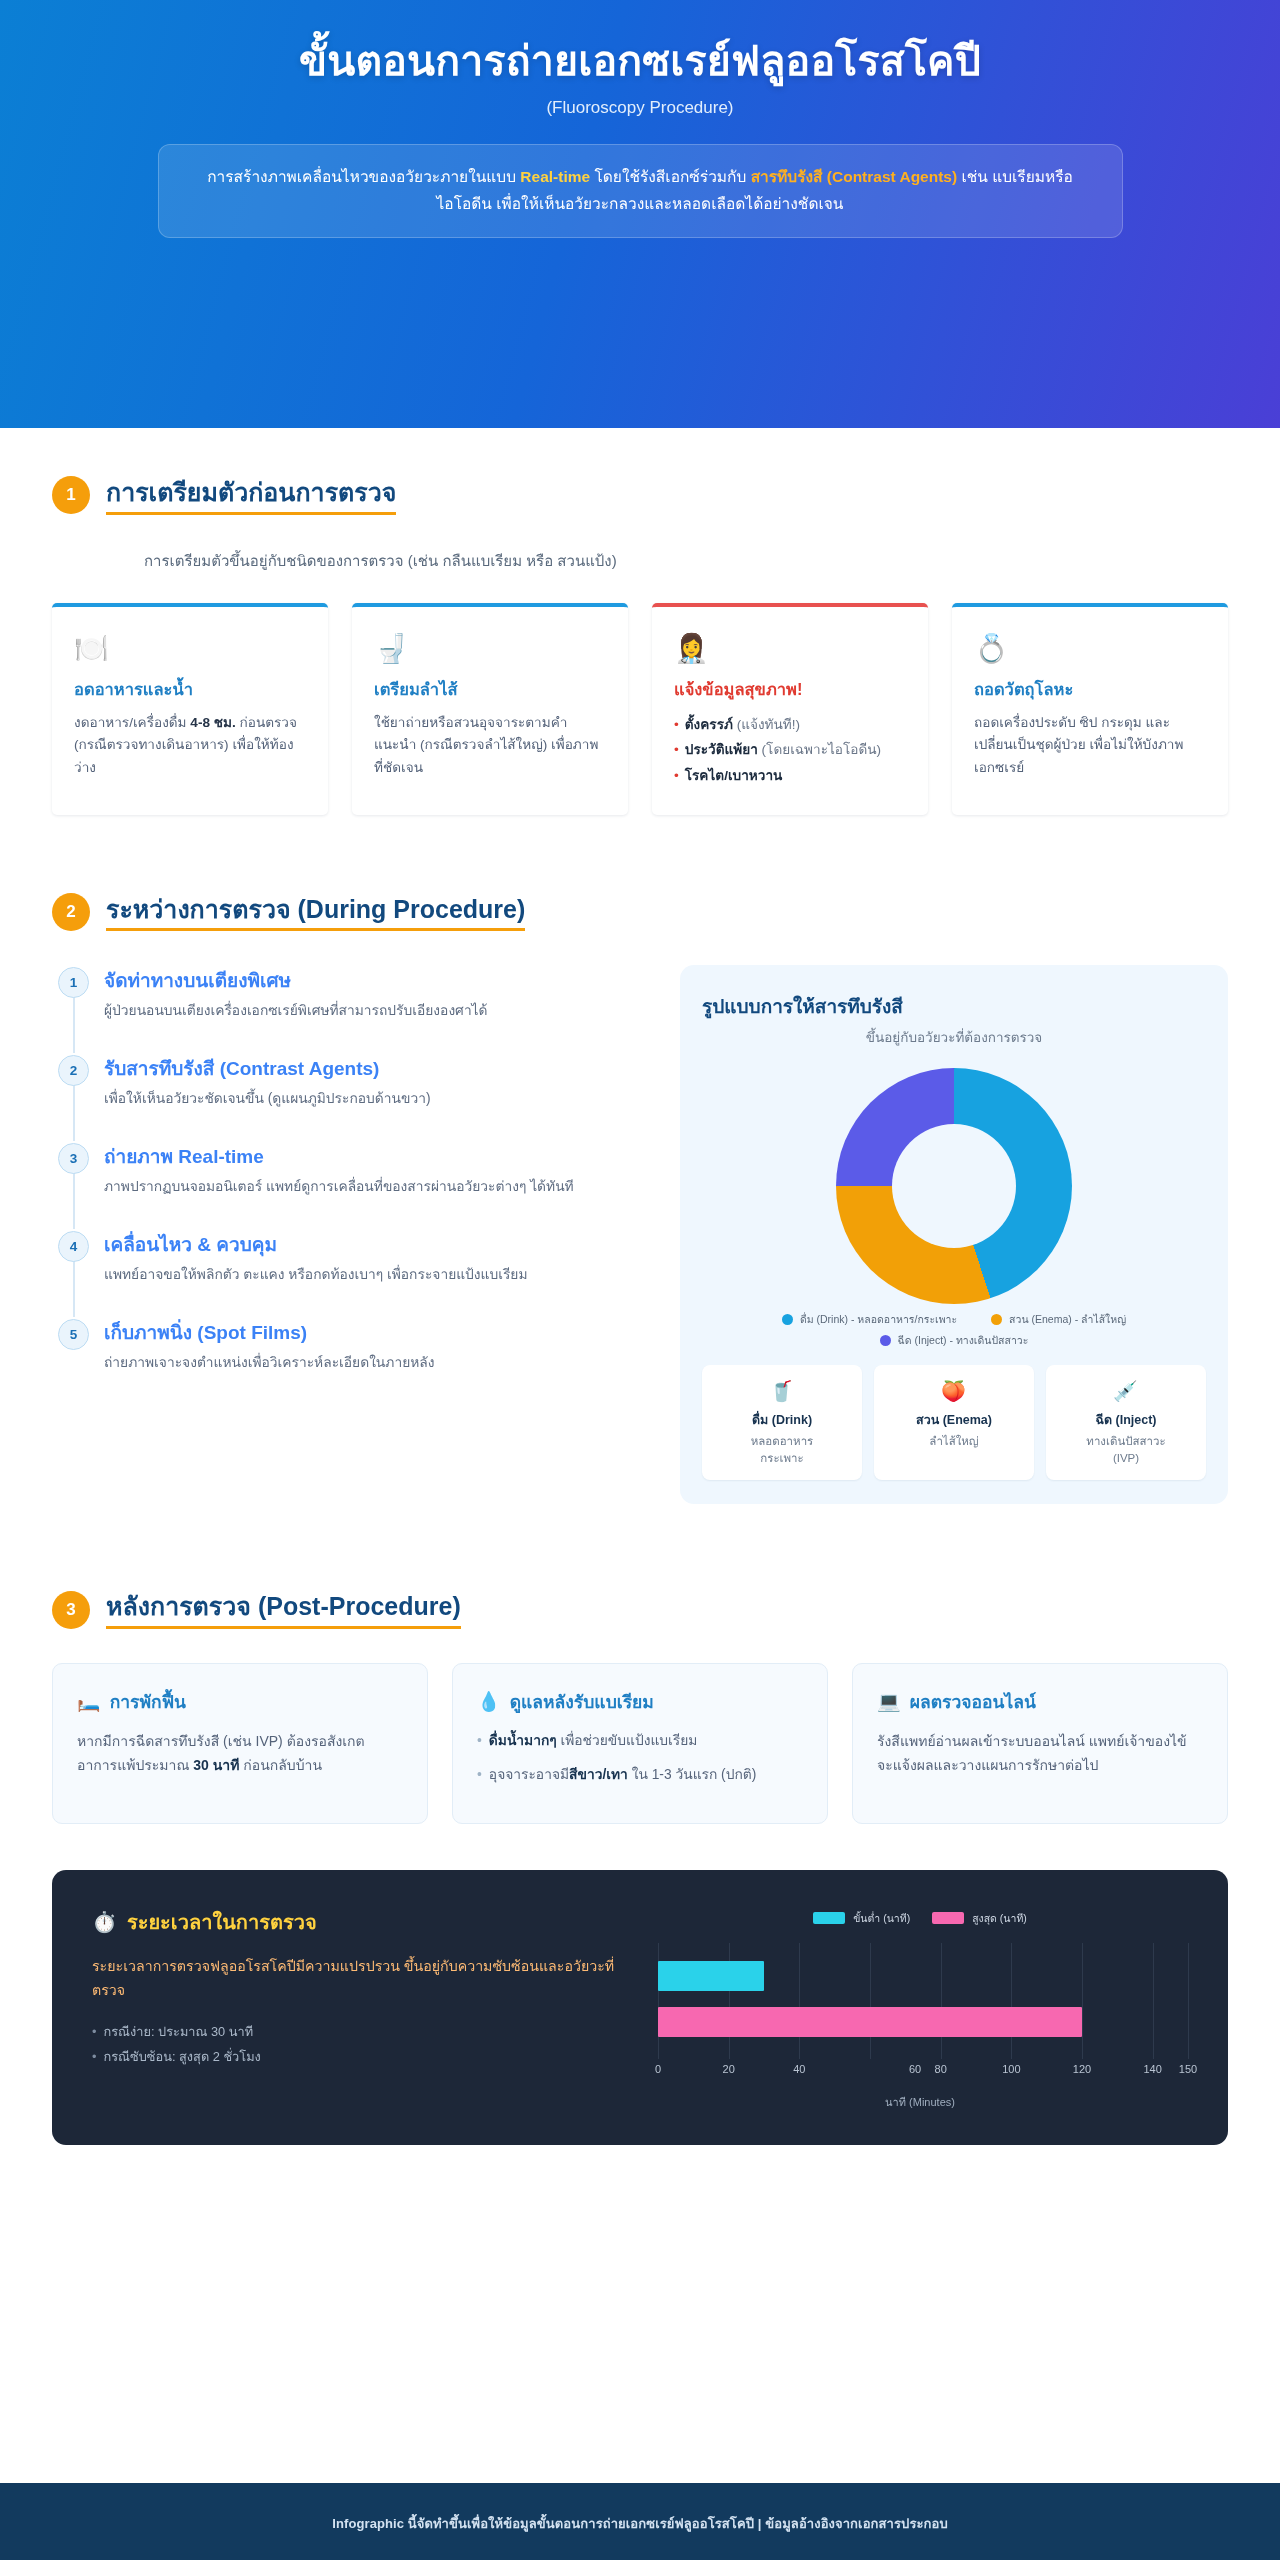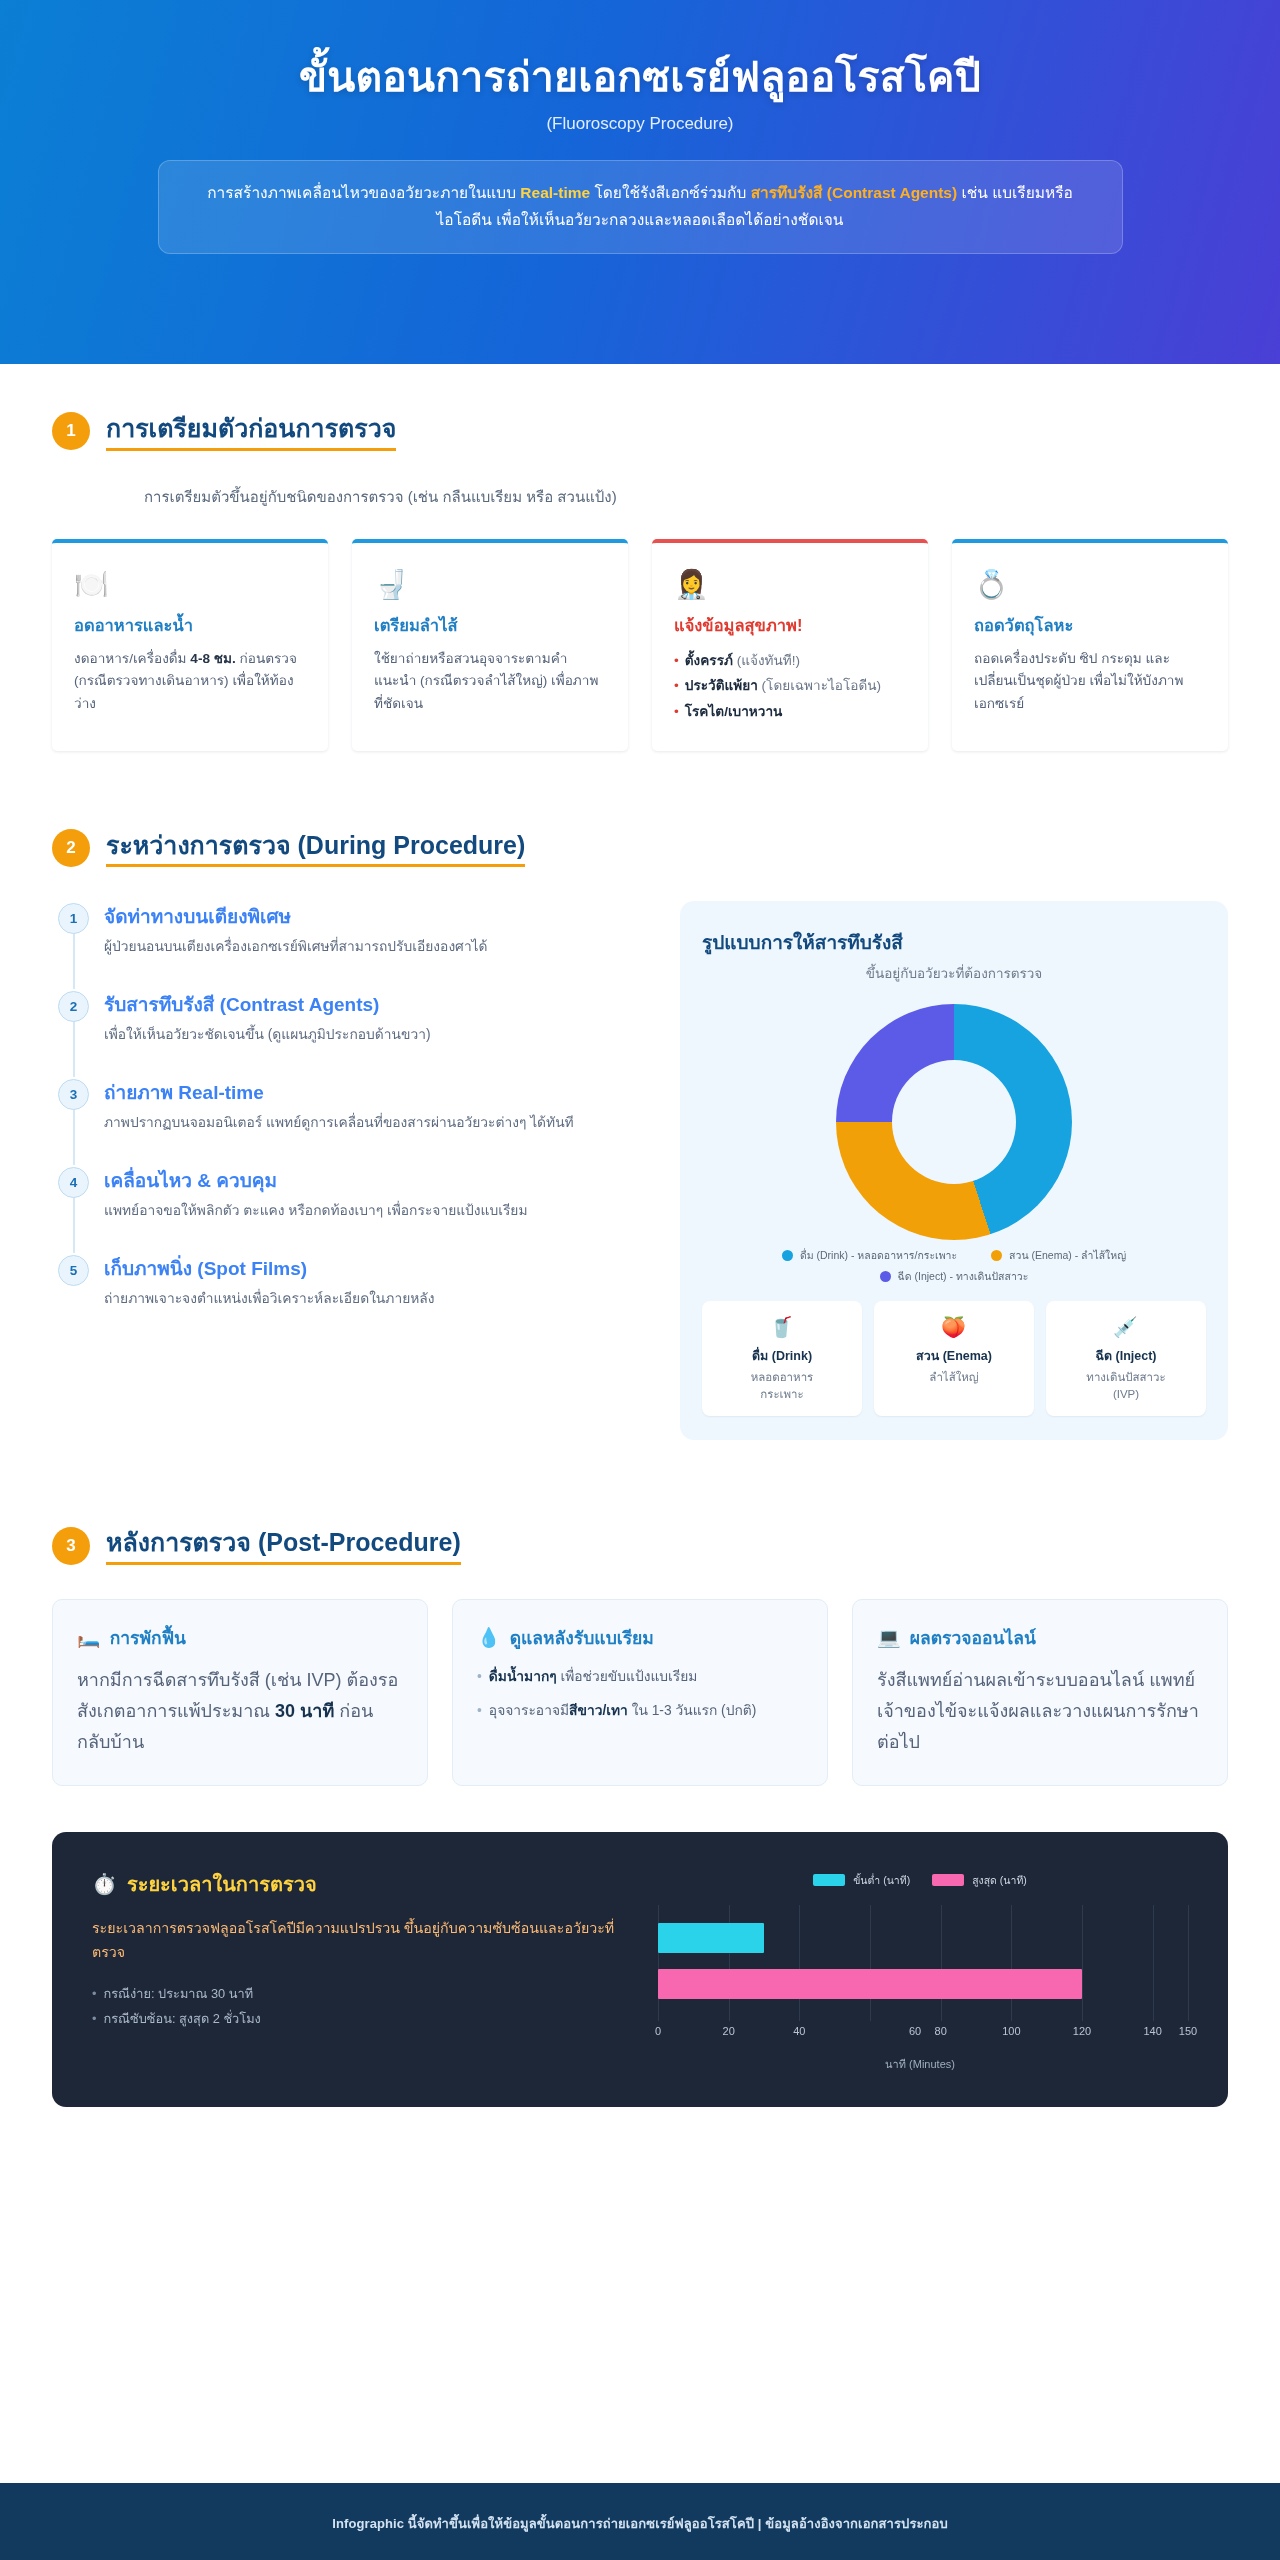--- a/index.html
+++ b/index.html
@@ -8,24 +8,24 @@
     font-family:"Liberation Sans","DejaVu Sans",sans-serif;
     background:#ffffff;
     width:1280px; height:2560px;
     overflow:hidden;
     color:#1f2d3d;
   }
   .page { width:1280px; height:2560px; position:relative; display:flex; flex-direction:column; }
 
   
   .hero {
-    height:364px;
+    height:428px;
     background:linear-gradient(105deg,#0b7fd4 0%,#1565d8 45%,#4a3fd6 100%);
     display:flex; flex-direction:column; align-items:center; justify-content:flex-start;
-    padding-top:52px;
+    padding-top:36px;
     position:relative;
   }
   .hero-title {
     color:#ffffff; font-size:41px; font-weight:bold; letter-spacing:.2px;
     text-align:center; line-height:1.25;
     text-shadow:0 2px 6px rgba(0,0,0,.17);
   }
   .hero-sub {
     color:#e2eefc; font-size:17px; margin-top:11px; font-weight:400;
   }
@@ -120,21 +120,21 @@
 
   
   .post-grid { display:flex; gap:24px; }
   .post-card {
     flex:1; background:#f6fafe; border:1px solid #e2edf7;
     border-radius:10px; padding:24px 24px 26px;
     min-height:150px;
   }
   .post-title { font-size:17.5px; font-weight:bold; color:#1f7fc4; margin-bottom:13px; display:flex; align-items:center; gap:9px; }
   .post-icon { font-size:19px; }
-  .post-text { font-size:18px; color:#55637a; line-height:1.74; }
+  .post-text { font-size:14px; color:#55637a; line-height:1.74; }
   .post-text b { color:#17324f; }
   .post-list { list-style:none; font-size:13.8px; color:#55637a; line-height:1.74; }
   .post-list li { margin-bottom:10px; }
   .post-list li::before { content:"•"; color:#9fb3c6; margin-right:7px; }
   .post-list b { color:#17324f; }
 
   
   .time-panel {
     margin:46px 52px 0;
     background:#1d2738; border-radius:14px;

